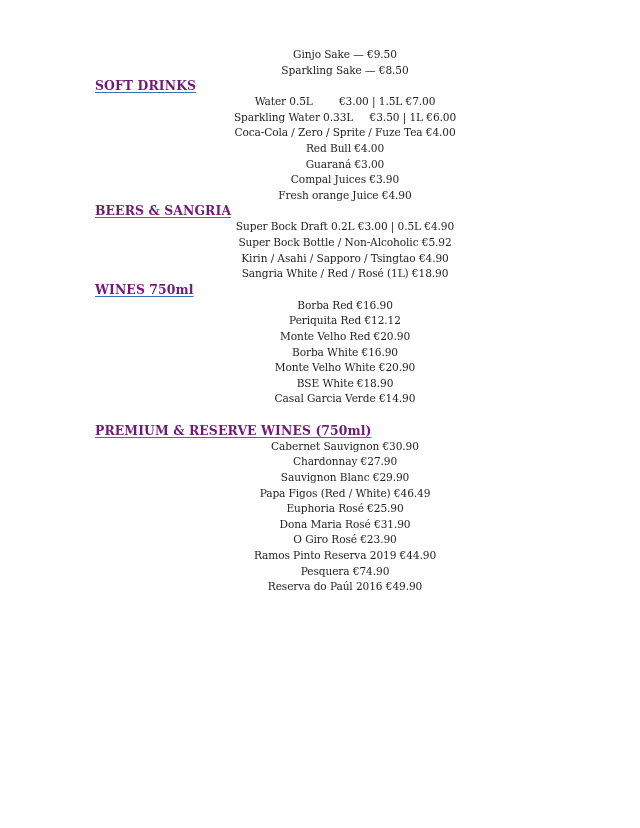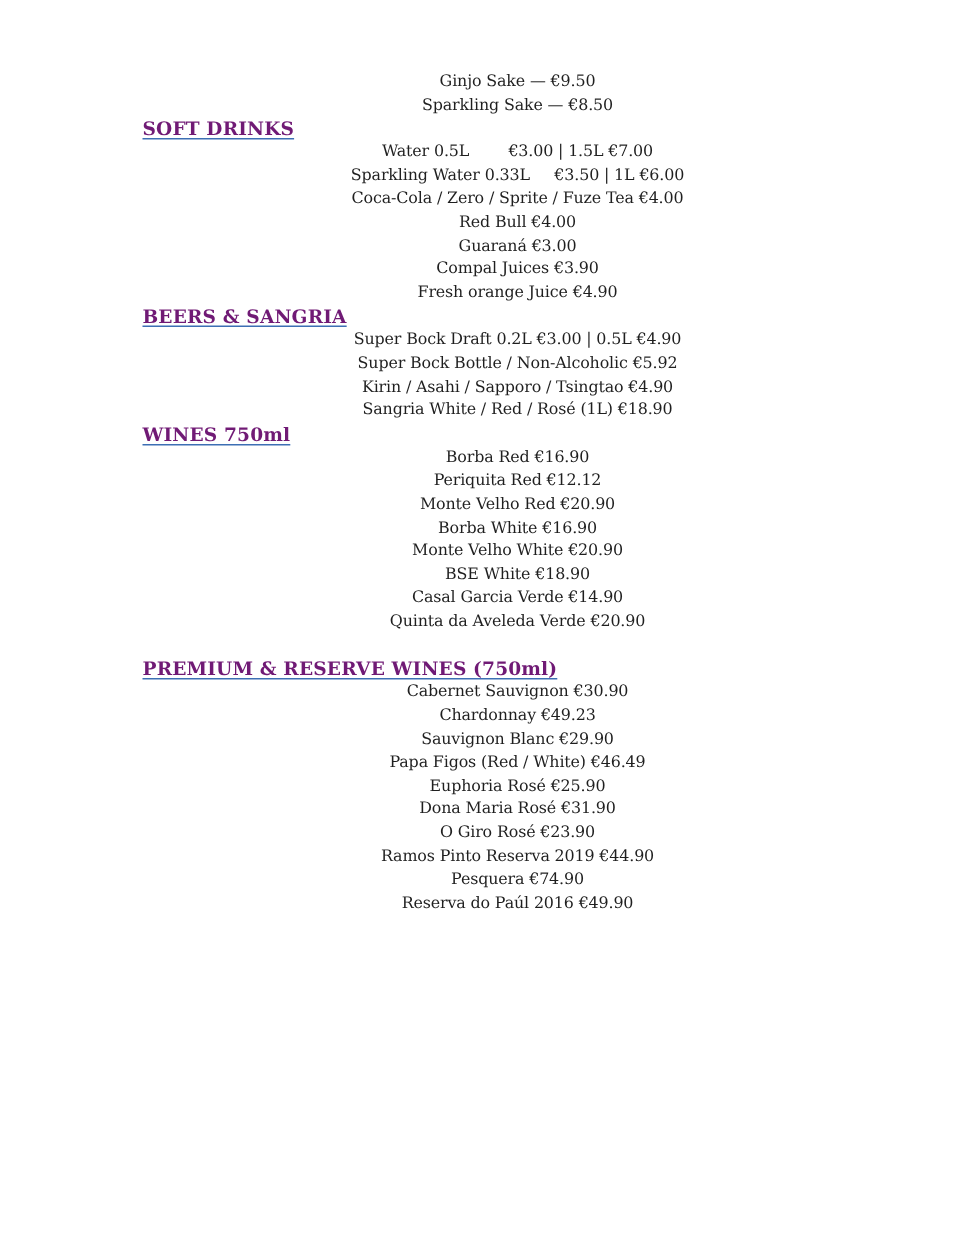--- a/index.html
+++ b/index.html
@@ -44,29 +44,28 @@
 
   <div>
     <div class="heading">WINES 750ml</div>
     <div class="line">Borba Red €16.90</div>
     <div class="line">Periquita Red €12.12</div>
     <div class="line">Monte Velho Red €20.90</div>
     <div class="line">Borba White €16.90</div>
     <div class="line">Monte Velho White €20.90</div>
     <div class="line">BSE White €18.90</div>
     <div class="line">Casal Garcia Verde €14.90</div>
-    <div class="line">Quinta da Aveleda Verde €20.90</div>
   </div>
 
   <div class="gap"></div>
 
   <div>
     <div class="heading">PREMIUM &amp; RESERVE WINES (750ml)</div>
     <div class="line">Cabernet Sauvignon €30.90</div>
-    <div class="line">Chardonnay €49.23</div>
+    <div class="line">Chardonnay €27.90</div>
     <div class="line">Sauvignon Blanc €29.90</div>
     <div class="line">Papa Figos (Red / White) €46.49</div>
     <div class="line">Euphoria Rosé €25.90</div>
     <div class="line">Dona Maria Rosé €31.90</div>
     <div class="line">O Giro Rosé €23.90</div>
     <div class="line">Ramos Pinto Reserva 2019 €44.90</div>
     <div class="line">Pesquera €74.90</div>
     <div class="line">Reserva do Paúl 2016 €49.90</div>
   </div>
 </div>

